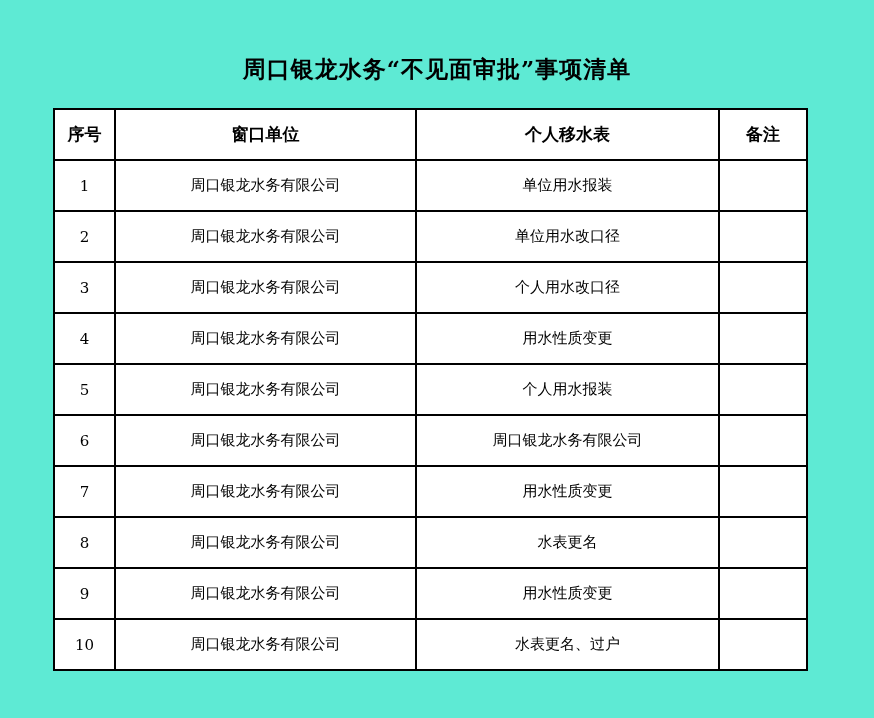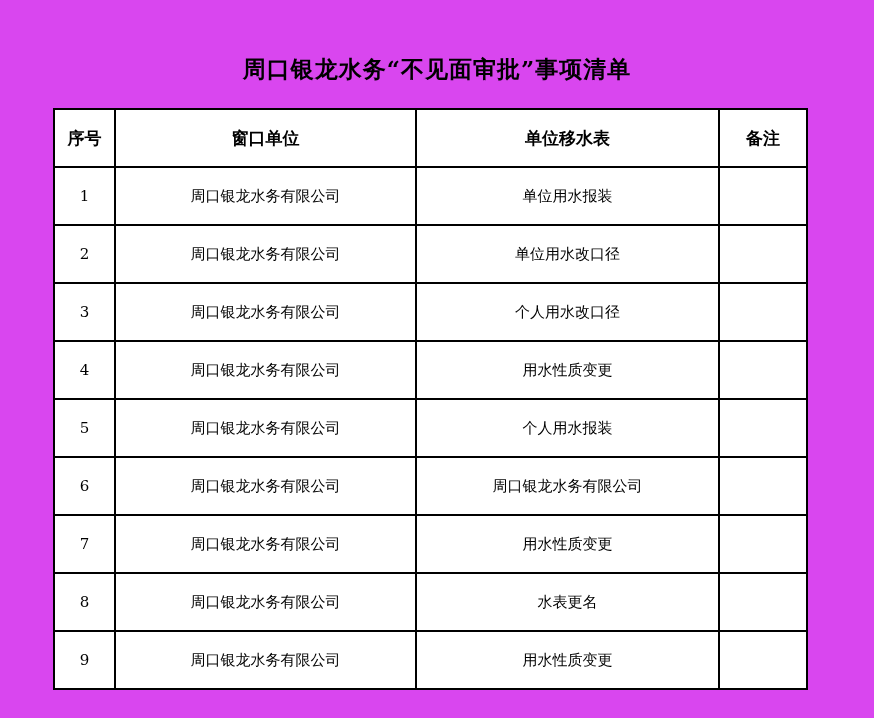--- a/index.html
+++ b/index.html
@@ -5,21 +5,21 @@
   * { margin: 0; padding: 0; box-sizing: border-box; }
   html, body {
     background: #ffffff;
     font-family: "DejaVu Serif", "Liberation Serif", serif;
     color: #000000;
   }
   .doc-page {
     position: relative;
     width: 874px;
     height: 718px;
-    background: #d946ef;
+    background: #5eead4;
     overflow: hidden;
   }
   .doc-title {
     position: absolute;
     top: 54px;
     left: 0;
     width: 874px;
     text-align: center;
     font-size: 23px;
     font-weight: bold;
@@ -31,21 +31,21 @@
     left: 53px;
     top: 108px;
     width: 753px;
     border-collapse: collapse;
     table-layout: fixed;
     background: #ffffff;
   }
   table.items-table th,
   table.items-table td {
     border: 2px solid #000000;
-    height: 58px;
+    height: 51px;
     text-align: center;
     vertical-align: middle;
     overflow: hidden;
     white-space: nowrap;
   }
   table.items-table th {
     font-size: 17px;
     font-weight: bold;
   }
   table.items-table td {
@@ -68,21 +68,21 @@
     <colgroup>
       <col class="col-no">
       <col class="col-unit">
       <col class="col-item">
       <col class="col-note">
     </colgroup>
     <thead>
       <tr>
         <th>序号</th>
         <th>窗口单位</th>
-        <th>单位移水表</th>
+        <th>个人移水表</th>
         <th>备注</th>
       </tr>
     </thead>
     <tbody>
         <tr>
           <td>1</td>
           <td>周口银龙水务有限公司</td>
           <td>单位用水报装</td>
           <td></td>
         </tr>
@@ -127,16 +127,22 @@
           <td>周口银龙水务有限公司</td>
           <td>水表更名</td>
           <td></td>
         </tr>
         <tr>
           <td>9</td>
           <td>周口银龙水务有限公司</td>
           <td>用水性质变更</td>
           <td></td>
         </tr>
+        <tr>
+          <td>10</td>
+          <td>周口银龙水务有限公司</td>
+          <td>水表更名、过户</td>
+          <td></td>
+        </tr>
       </tbody>
   </table>
 
 </div>
 
 </body></html>

